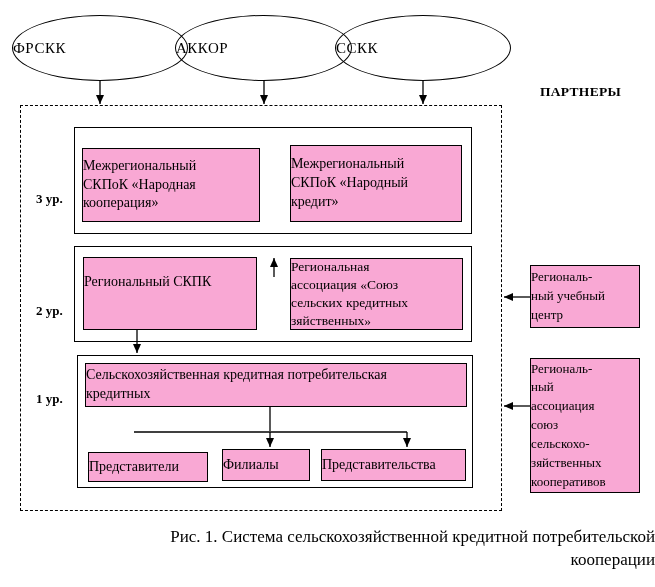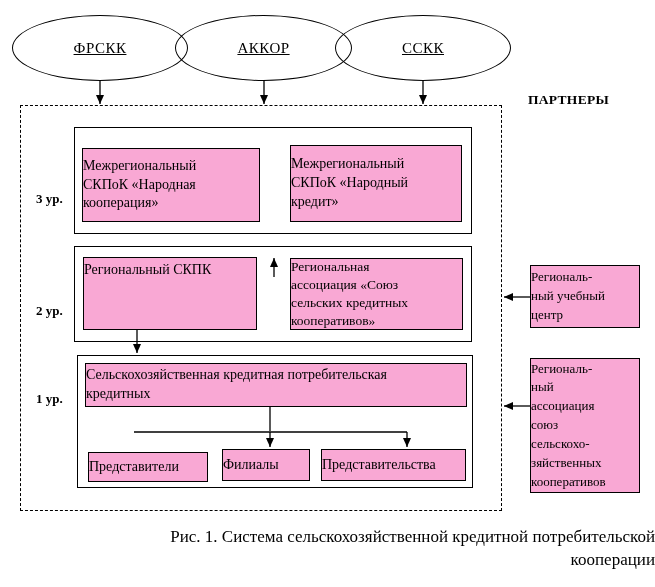--- a/index.html
+++ b/index.html
@@ -2,31 +2,31 @@
 <html><head>
 <meta charset="utf-8">
 <style>
   html,body { margin:0; padding:0; background:#fff; }
   .page {
     position:relative; width:655px; height:587px; background:#ffffff;
     font-family:"Liberation Serif", serif; color:#000; overflow:hidden;
   }
   .ellipse {
     position:absolute; border:1.5px solid #000; border-radius:50%;
-    display:flex; align-items:center; justify-content:center;
-    font-size:15px; letter-spacing:0.5px; box-sizing:border-box; background:transparent;text-decoration:underline;
+    display:flex; align-items:center; justify-content:flex-start;
+    font-size:15px; letter-spacing:0.5px; box-sizing:border-box; background:transparent;
   }
   .dashed-frame { position:absolute; border:1px dashed #000; box-sizing:border-box; }
   .lvl-container { position:absolute; border:1.8px solid #000; box-sizing:border-box; background:transparent; }
   .box {
     position:absolute; border:1.4px solid #000; box-sizing:border-box; background:#f9a8d4;
     display:flex; flex-direction:column; align-items:flex-start; justify-content:center;
     text-align:center; font-size:14px; line-height:1.35;
   }
-  .box.top-aligned { justify-content:flex-start; padding-top:3px; }
+  .box.top-aligned { justify-content:flex-start; padding-top:15px; }
   .box.small-font { font-size:13.5px; line-height:1.32; }
   .side-box { font-size:13px; line-height:1.45; }
   .lvl-label { position:absolute; font-weight:bold; font-size:13px; }
   .partners { position:absolute; font-weight:bold; font-size:13.5px; letter-spacing:0.3px; }
   .caption { position:absolute; left:0; top:526px; width:655px; text-align:right; font-size:17px; line-height:1.35; }
   svg.connectors { position:absolute; left:0; top:0; pointer-events:none; }
 </style>
 </head>
 <body>
 
@@ -35,21 +35,21 @@
   <div class="ellipse" style="left:12px; top:15px; width:176px; height:66px;">
     <span>ФРСКК</span>
   </div>
   <div class="ellipse" style="left:175px; top:15px; width:177px; height:66px;">
     <span>АККОР</span>
   </div>
   <div class="ellipse" style="left:335px; top:15px; width:176px; height:66px;">
     <span>ССКК</span>
   </div>
 
-  <div class="partners" style="left:528px; top:84px;margin-top:8px;">ПАРТНЕРЫ</div>
+  <div class="partners" style="left:540px; top:84px;">ПАРТНЕРЫ</div>
 
   <div class="dashed-frame" style="left:20px; top:105px; width:482px; height:406px;"></div>
 
   <div class="lvl-label" style="left:36px; top:191px;">3 ур.</div>
   <div class="lvl-label" style="left:36px; top:303px;">2 ур.</div>
   <div class="lvl-label" style="left:36px; top:391px;">1 ур.</div>
 
   <div class="lvl-container" style="left:74px; top:127px; width:398px; height:107px;"></div>
   <div class="box" style="left:82px; top:148px; width:178px; height:74px;">
     <div>Межрегиональный</div>
@@ -63,21 +63,21 @@
   </div>
 
   <div class="lvl-container" style="left:74px; top:246px; width:398px; height:96px;"></div>
   <div class="box top-aligned" style="left:83px; top:257px; width:174px; height:73px;">
     <div>Региональный СКПК</div>
   </div>
   <div class="box small-font" style="left:290px; top:258px; width:173px; height:72px;">
     <div>Региональная</div>
     <div>ассоциация «Союз</div>
     <div>сельских кредитных</div>
-    <div>кооперативов»</div>
+    <div>зяйственных»</div>
   </div>
 
   <div class="lvl-container" style="left:77px; top:355px; width:396px; height:133px;"></div>
   <div class="box" style="left:85px; top:363px; width:382px; height:44px;">
     <div>Сельскохозяйственная кредитная потребительская</div>
     <div>кредитных</div>
   </div>
   <div class="box" style="left:88px; top:452px; width:120px; height:30px;">
     <div>Представители</div>
   </div>

